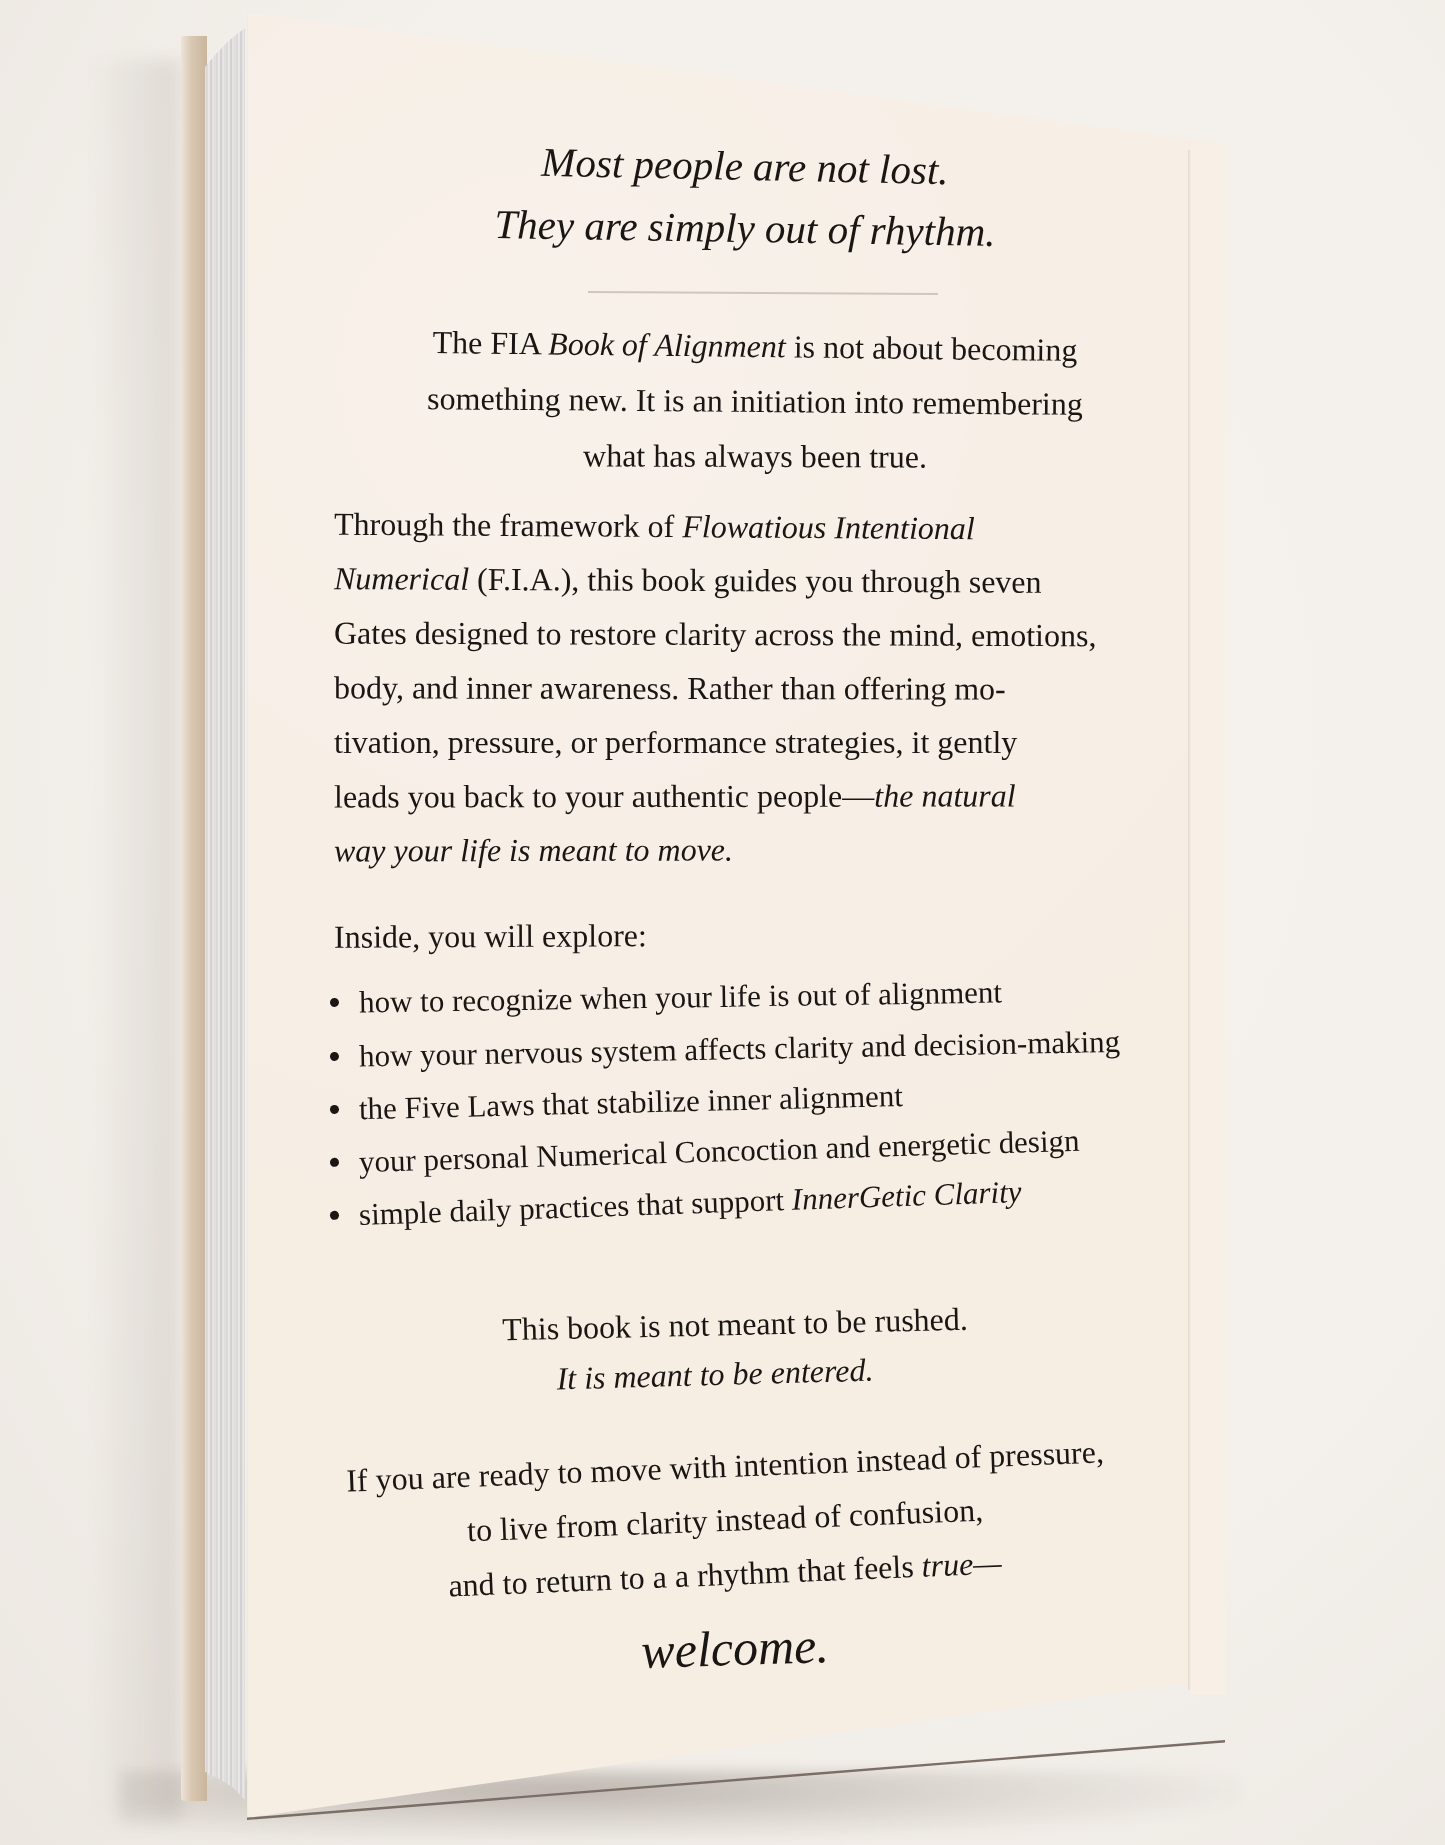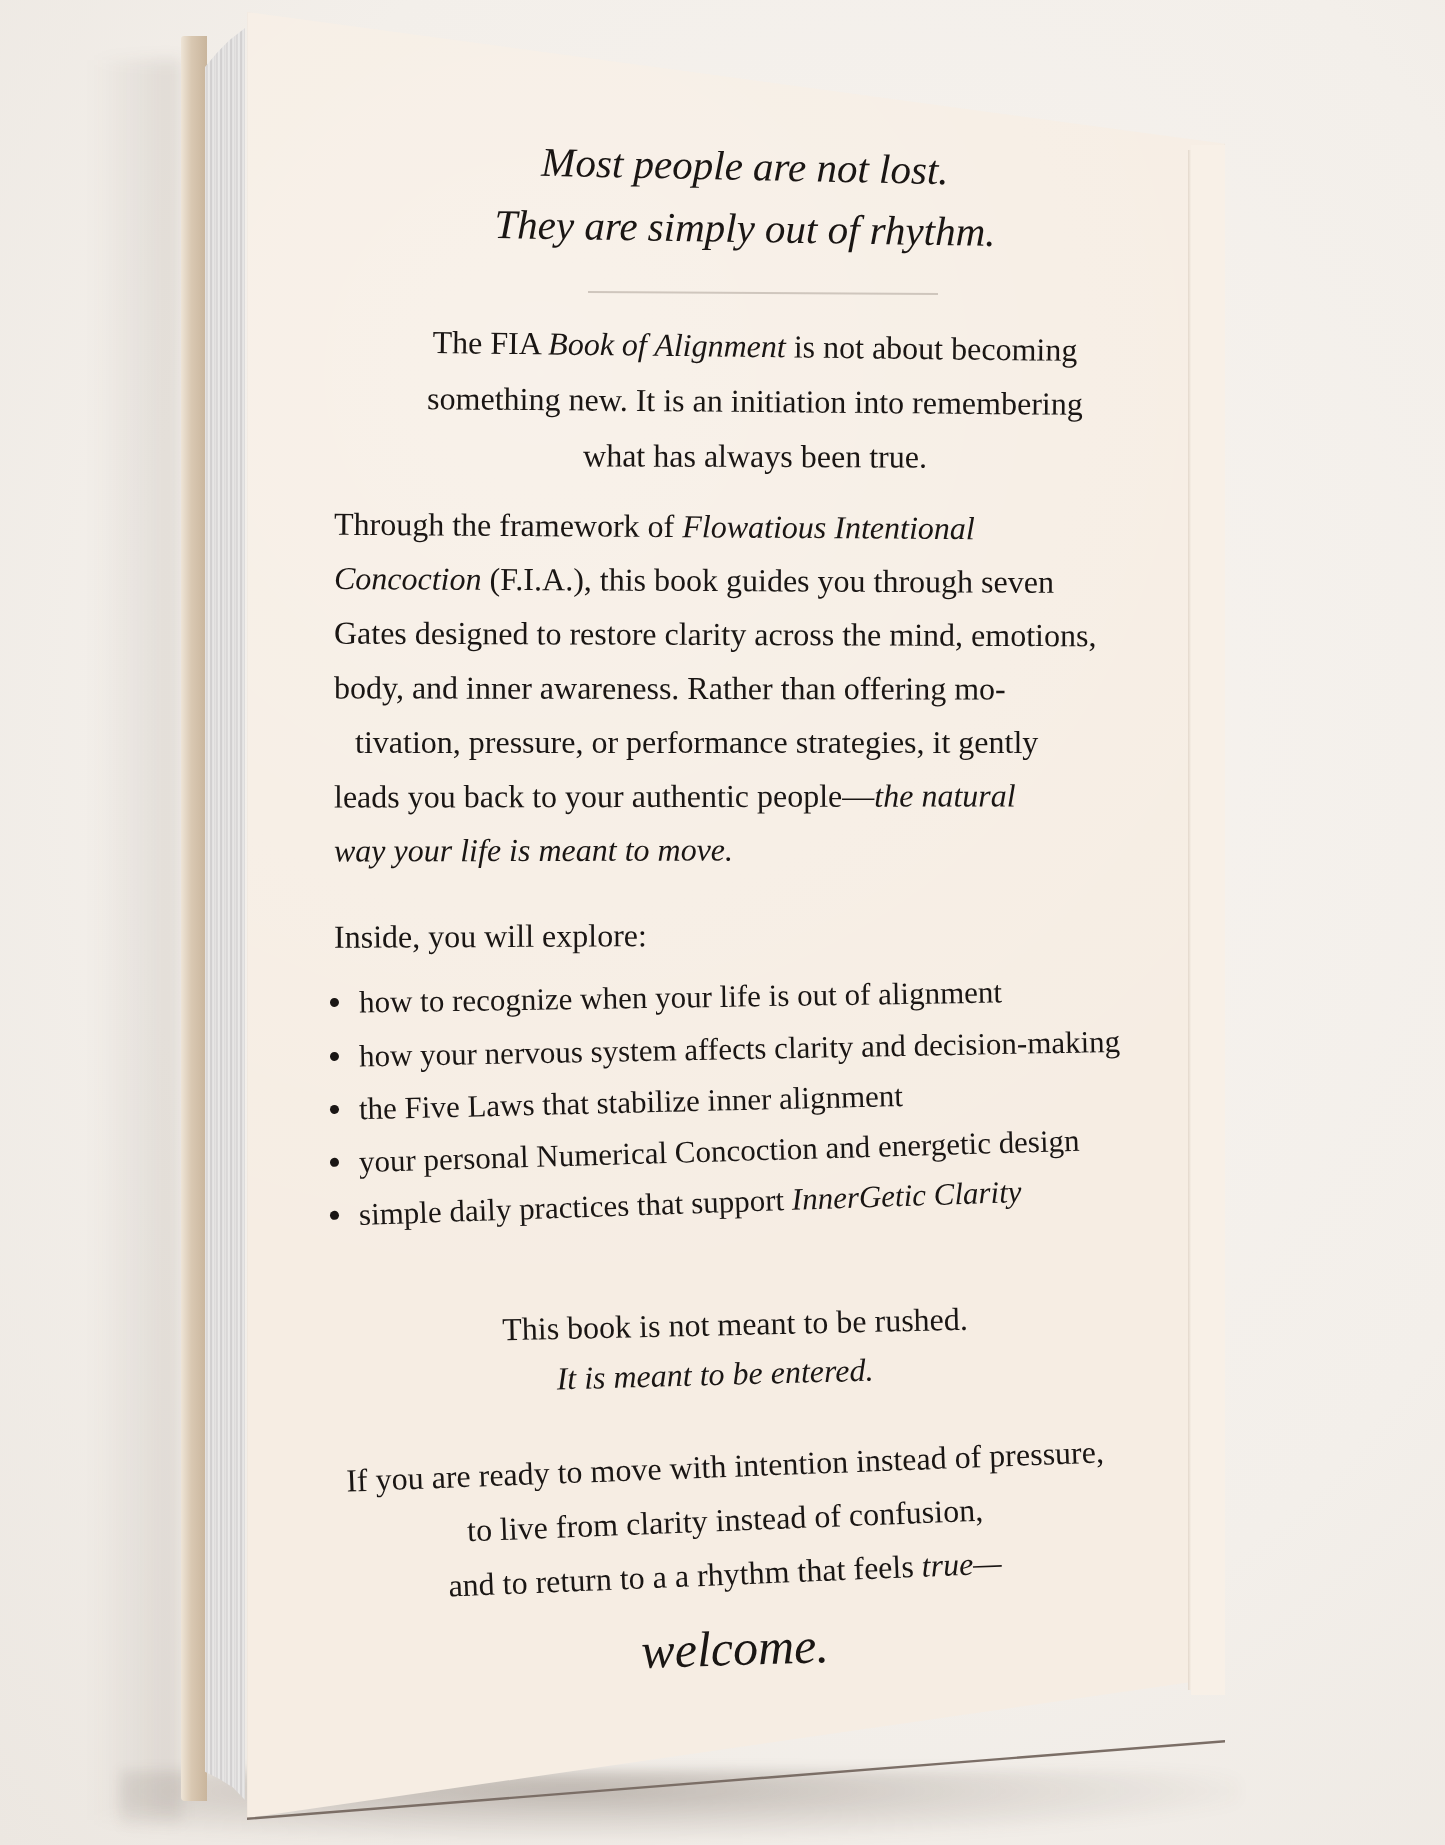--- a/index.html
+++ b/index.html
@@ -85,21 +85,21 @@
   .intro-2 { top: 255px; transform: rotate(0.5deg); left: 10px; }
   .intro-3 { top: 310px; transform: rotate(0.2deg); left: 10px; }
 
   .body-line {
     position: absolute; left: 4px; font-size: 32px; line-height: 52px; white-space: nowrap;
   }
   .bl-1 { top: 380px; transform: rotate(0.4deg); }
   .bl-2 { top: 434px; transform: rotate(0.3deg); }
   .bl-3 { top: 488px; transform: rotate(0.2deg); }
   .bl-4 { top: 542px; transform: rotate(0.1deg); }
-  .bl-5 { top: 596px; margin-left: 21px; }
+  .bl-5 { top: 596px; }
   .bl-6 { top: 650px; transform: rotate(-0.1deg); }
   .bl-7 { top: 704px; transform: rotate(-0.15deg); }
 
   .inside-heading {
     position: absolute; left: 4px; top: 790px; font-size: 32px; line-height: 52px;
     transform: rotate(-0.3deg);
   }
 
   .bullet {
     position: absolute; left: 0; font-size: 31px; line-height: 50px; white-space: nowrap;
@@ -154,21 +154,21 @@
     <div class="intro intro-1">
       <span>The FIA </span><span class="it">Book of Alignment</span><span> is not about becoming</span>
     </div>
     <div class="intro intro-2">something new. It is an initiation into remembering</div>
     <div class="intro intro-3">what has always been true.</div>
 
     <div class="body-line bl-1">
       <span>Through the framework of </span><span class="it">Flowatious Intentional</span>
     </div>
     <div class="body-line bl-2">
-      <span class="it">Concoction</span><span> (F.I.A.), this book guides you through seven</span>
+      <span class="it">Numerical</span><span> (F.I.A.), this book guides you through seven</span>
     </div>
     <div class="body-line bl-3">Gates designed to restore clarity across the mind, emotions,</div>
     <div class="body-line bl-4">body, and inner awareness. Rather than offering mo-</div>
     <div class="body-line bl-5">tivation, pressure, or performance strategies, it gently</div>
     <div class="body-line bl-6">
       <span>leads you back to your authentic people—</span><span class="it">the natural</span>
     </div>
     <div class="body-line bl-7 it">way your life is meant to move.</div>
 
     <div class="inside-heading">Inside, you will explore:</div>

